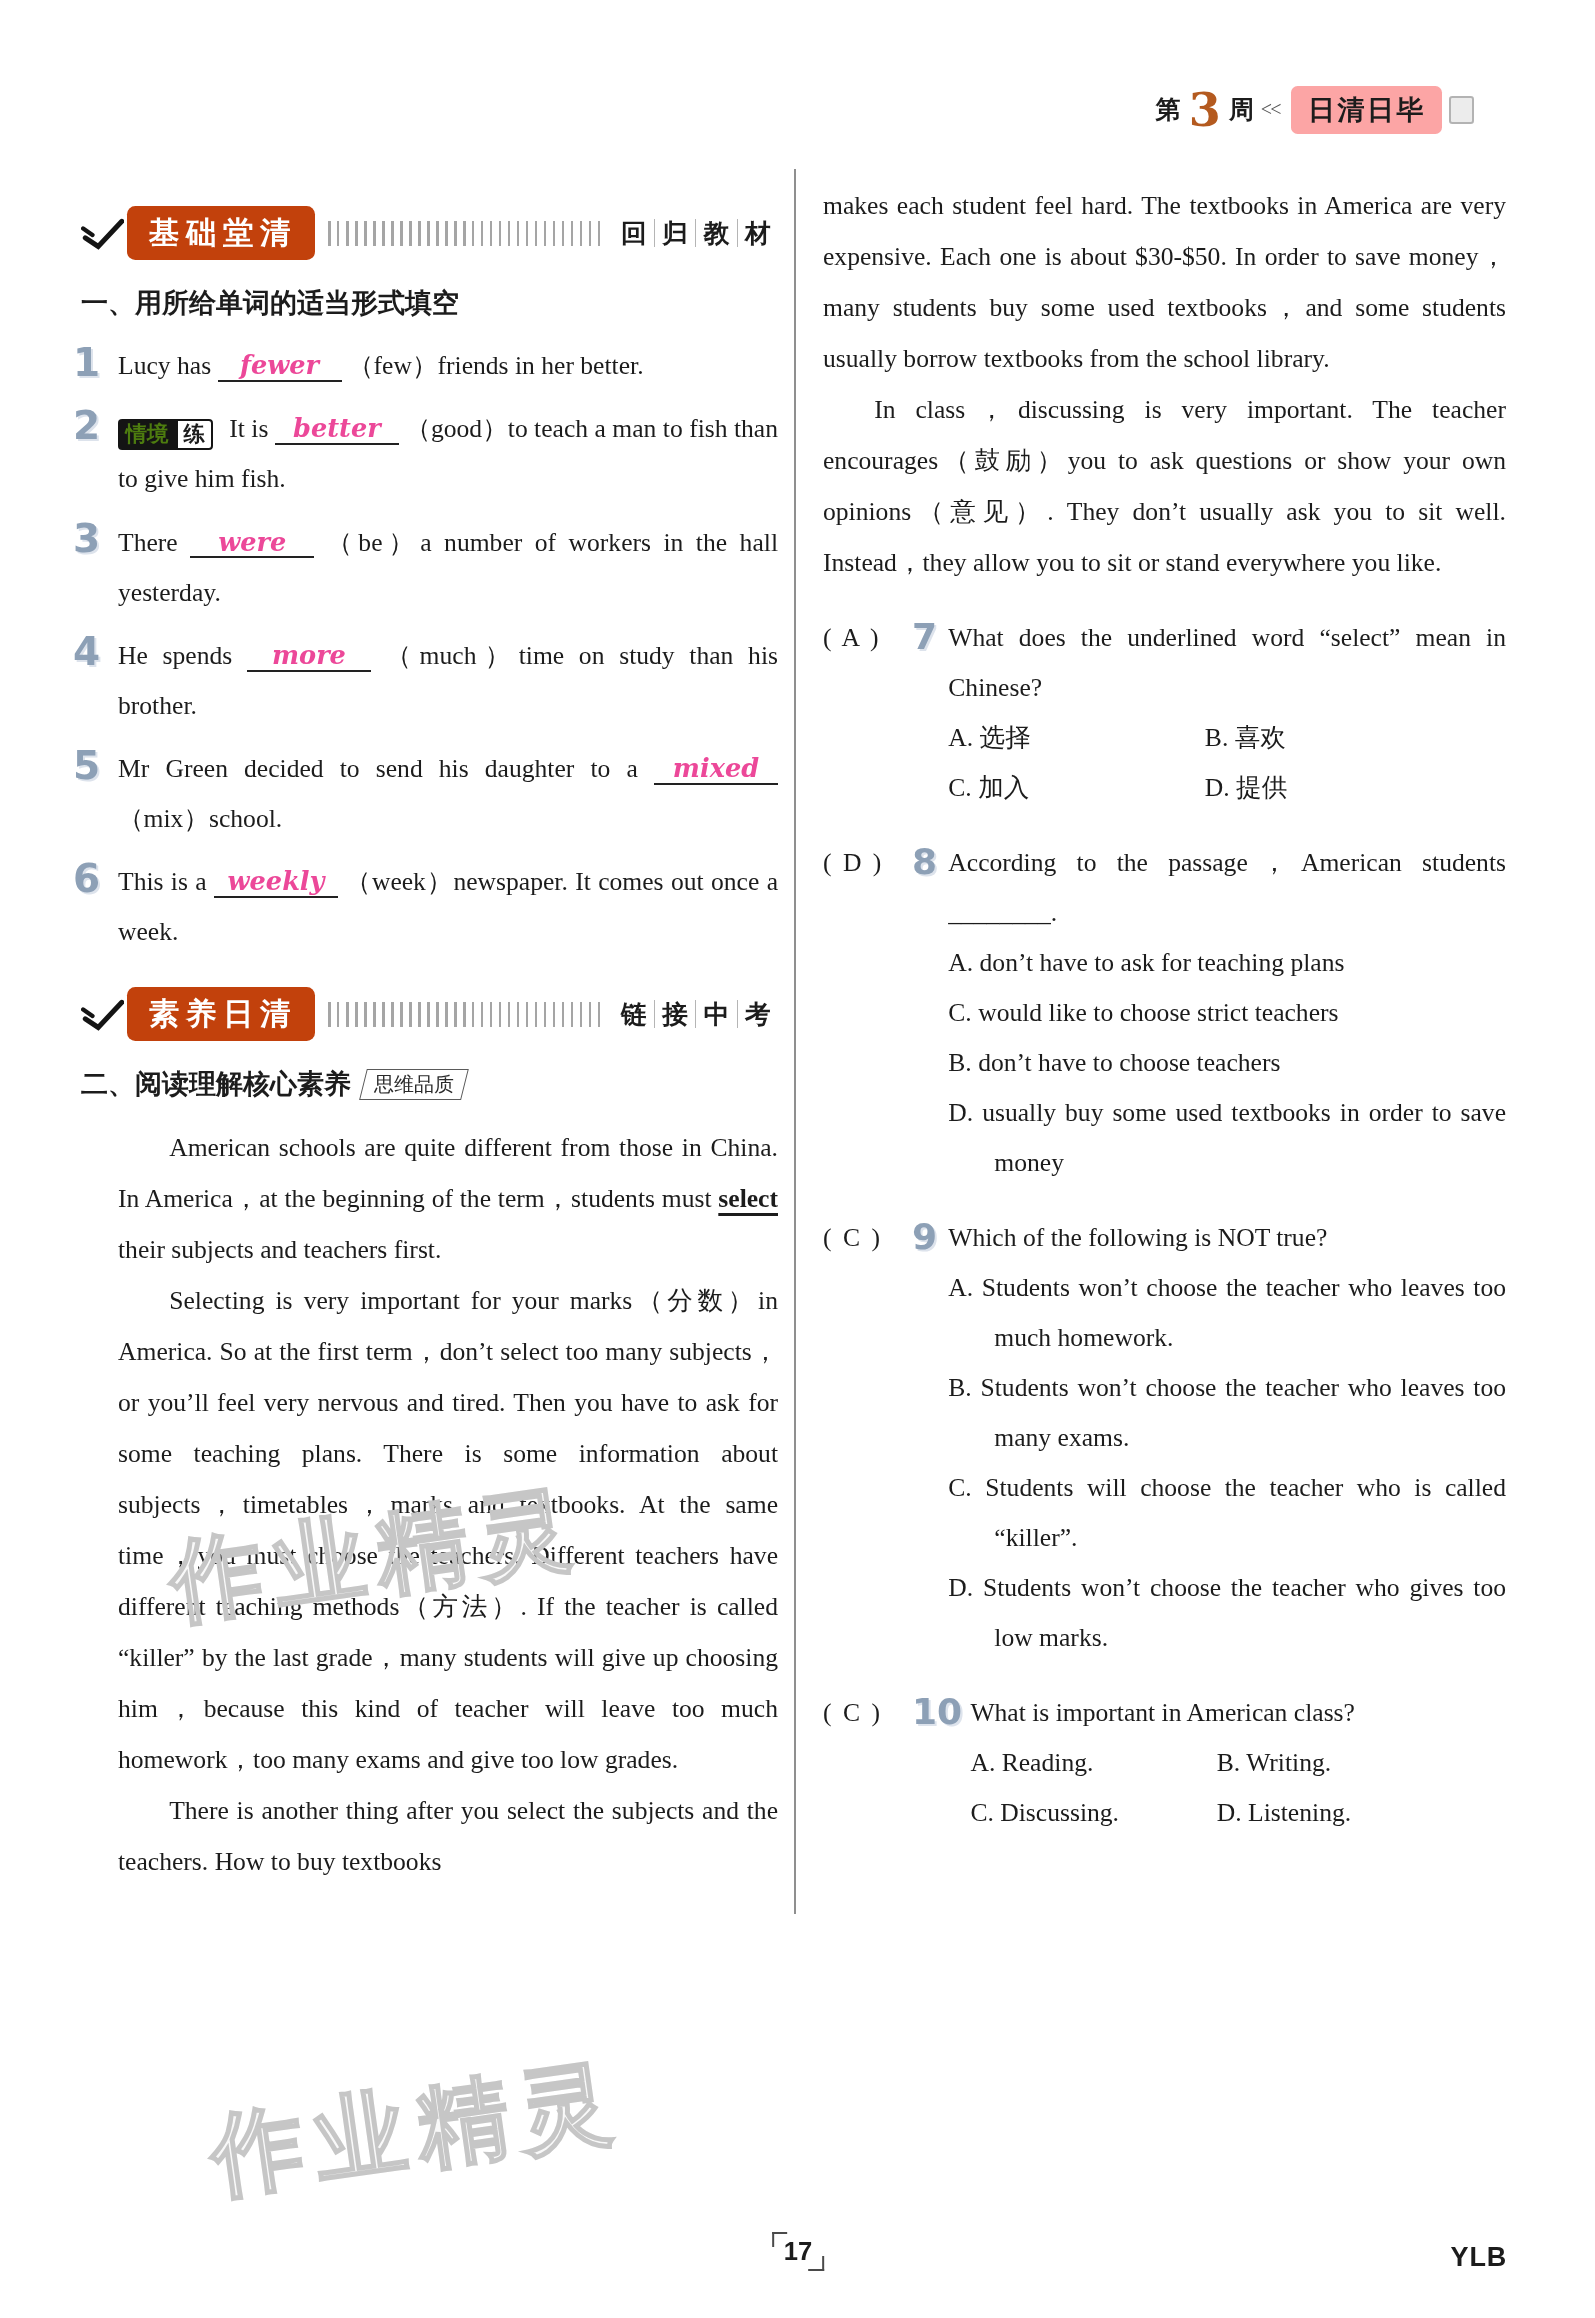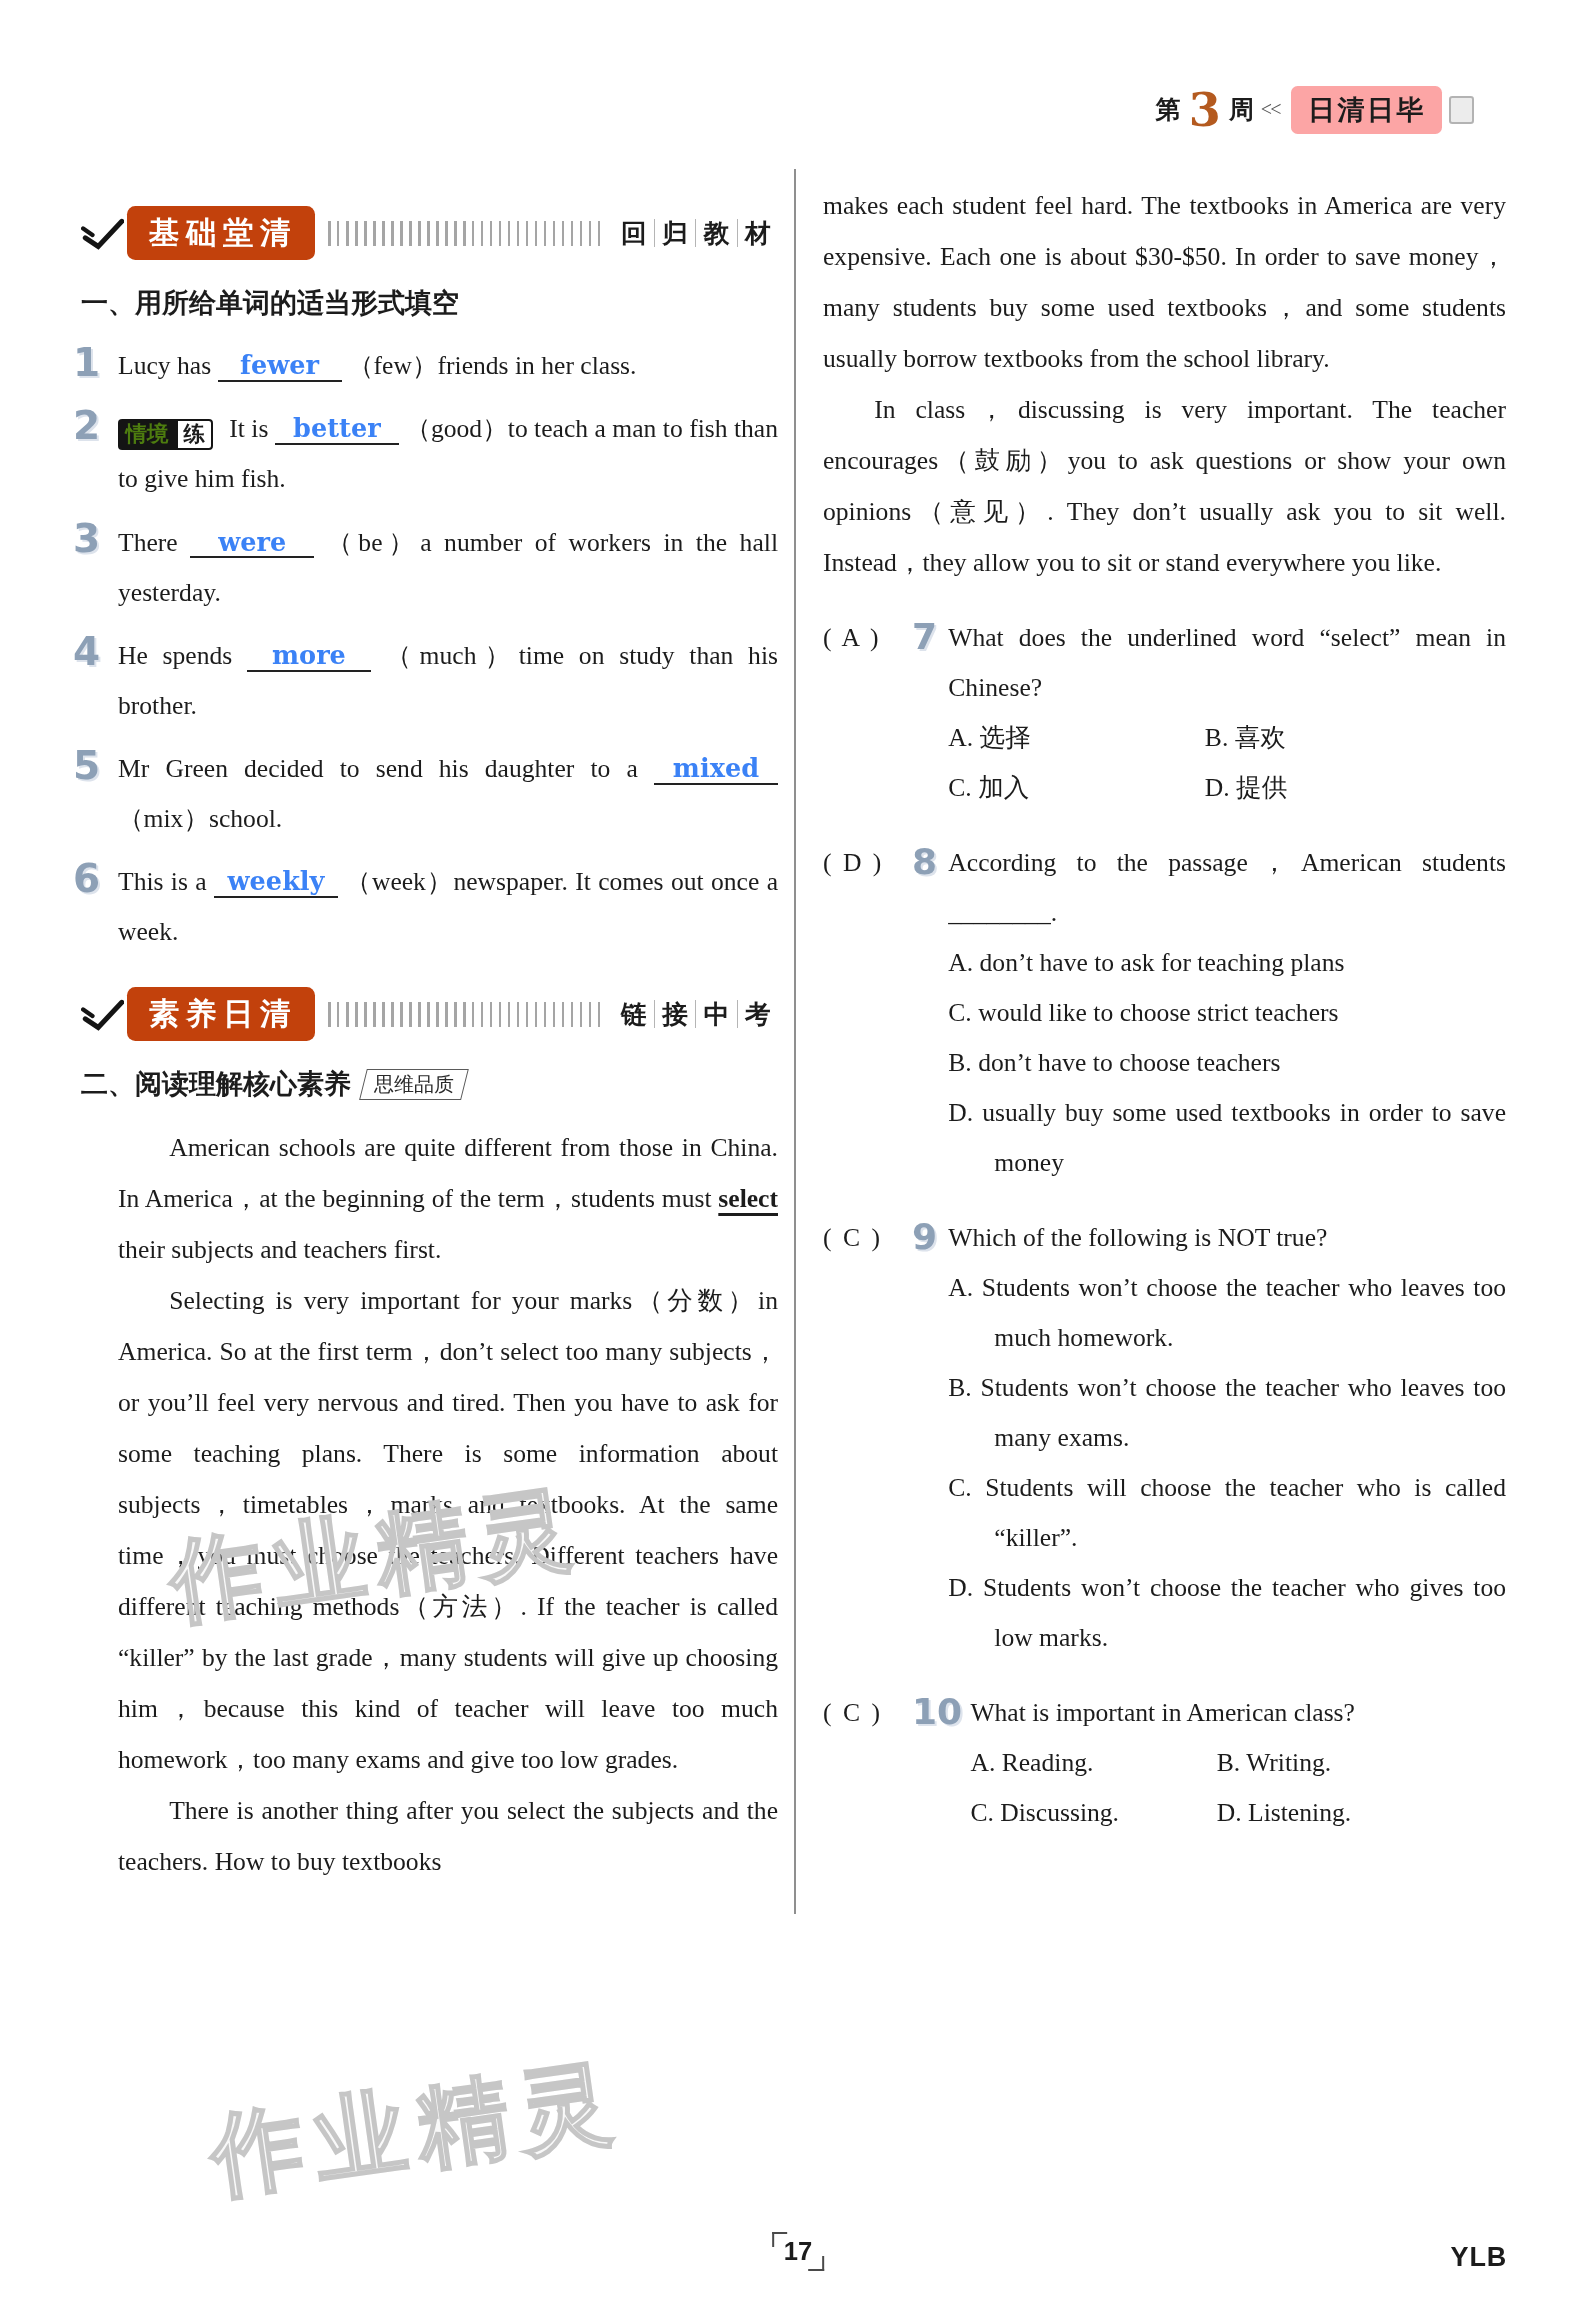--- a/index.html
+++ b/index.html
@@ -42,21 +42,21 @@
 
   
   .item { position:relative; margin-bottom:13.2px; line-height:50px; text-align:justify; }
   .item-num, .q-num {
     font-family:"DejaVu Sans",sans-serif; font-weight:bold; color:#8da0b6;
     text-shadow:2.1px 2.1px 0 #dde3ec;
   }
   .item-num { position:absolute; left:-45px; top:-3.3px; font-size:39px; }
   .blank { display:inline-block; min-width:124px; padding:0 10px; border-bottom:2.5px solid #222;
            text-align:center; line-height:1.05; }
-  .answer { font-weight:bold; font-size:25.6px; color:#3b82f6; font-family:"DejaVu Serif",serif; }
+  .answer { font-style:italic; font-weight:bold; font-size:25.6px; color:#ec4899; font-family:"DejaVu Serif",serif; }
   .badge-ctx { display:inline-flex; align-items:center; vertical-align:-3.3px; margin-right:10px;
                font-family:"Liberation Sans",sans-serif; font-size:21.5px; font-weight:bold; line-height:1; }
   .badge-ctx .b1 { background:#141414; color:#4d7c0f; padding:5px 7.4px; border-radius:4.1px 0 0 4.1px; }
   .badge-ctx .b2 { border:2.5px solid #141414; padding:2.5px 5.8px; border-radius:0 4.1px 4.1px 0; background:#fff; }
 
   
   .para { text-indent:2em; text-align:justify; line-height:51px; }
   .para.cont { text-indent:0; }
   .u-word { font-weight:bold; text-decoration:underline; text-underline-offset:5.8px; text-decoration-thickness:2.5px; }
 
@@ -119,21 +119,21 @@
     </div>
 
     <div class="part-title">
       <span>一、用所给单词的适当形式填空</span>
     </div>
 
     <div class="item">
       <span class="item-num">1</span>
       <span>Lucy has</span>
       <span class="blank"><span class="answer">fewer</span></span>
-      <span>（few）friends in her class.</span>
+      <span>（few）friends in her better.</span>
     </div>
 
     <div class="item">
       <span class="item-num">2</span>
       <span class="badge-ctx">
         <span class="b1">情境</span>
         <span class="b2">练</span>
       </span>
       <span>It is</span>
       <span class="blank"><span class="answer">better</span></span>

